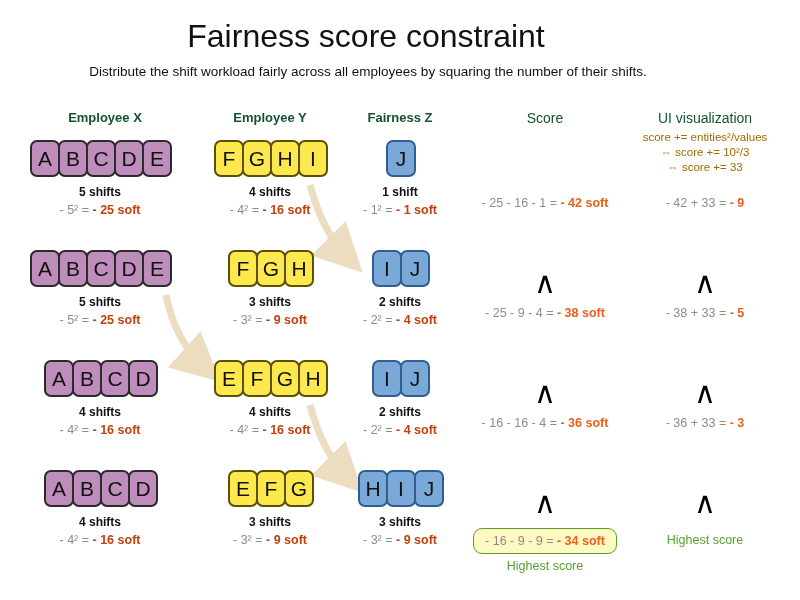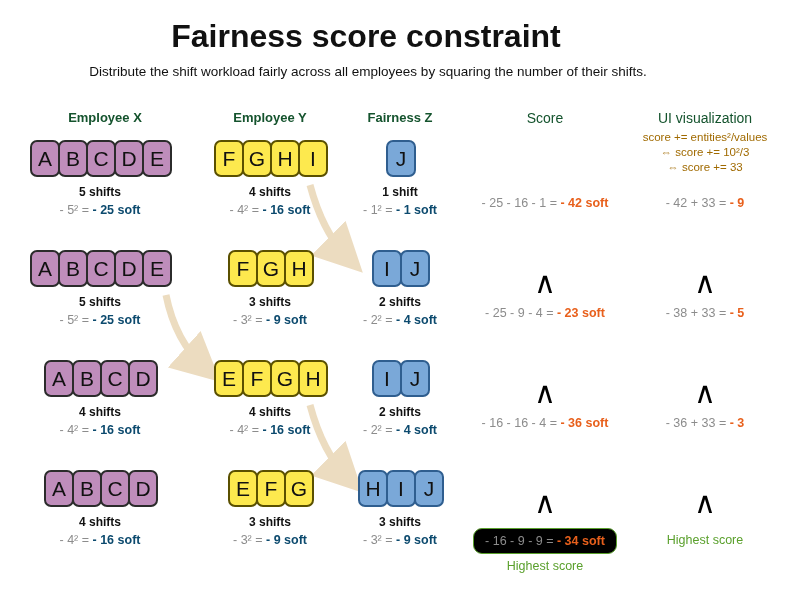--- a/index.html
+++ b/index.html
@@ -8,21 +8,21 @@
     background:#ffffff;
     font-family:"Liberation Sans", sans-serif;
     color:#000;
     position:relative;
     overflow:hidden;
   }
 
   
   #title {
     position:absolute; top:18px; left:0; width:732px;
-    text-align:center; font-size:32px; font-weight:700; color:#111;
+    text-align:center; font-size:32px; font-weight:400; color:#111;
   }
   #subtitle {
     position:absolute; top:64px; left:0; width:736px;
     text-align:center; font-size:13.5px; font-weight:400; color:#111;
   }
 
   
   .col-head {
     position:absolute; text-align:center;
     font-size:13px; font-weight:bold; color:#14532d;
@@ -65,21 +65,21 @@
   .box.blue   { background:#7aa8d8; border-color:#2f5e8f; color:#111; }
 
   .shift-count {
     margin-top:8px; text-align:center;
     font-size:12px; font-weight:bold; color:#111;
   }
   .soft-line {
     margin-top:4px; text-align:center;
     font-size:12.5px; color:#8c8c8c; white-space:nowrap;
   }
-  .soft-line .hl { color:#0c4a6e; font-weight:bold; }
+  .soft-line .hl { color:#c2410c; font-weight:bold; }
 
   
   .colX { left:0px;   width:200px; }
   .colY { left:195px; width:150px; }
   .colZ { left:340px; width:120px; }
   .colX .boxes, .colY .boxes, .colZ .boxes { justify-content:center; }
 
   
   .score-cell {
     position:absolute; text-align:center;
@@ -94,21 +94,21 @@
     font-size:30px; line-height:30px; color:#000;
   }
   .ca-score { left:455px; width:180px; }
   .ca-ui    { left:625px; width:160px; }
 
   .best-box {
     display:inline-block;
     border:1.6px solid #5aa02c;
     border-radius:9px;
     padding:5px 11px;
-    background:#000000;
+    background:#fef9c3;
   }
   .best-label {
     margin-top:5px; text-align:center;
     font-size:12.5px; color:#5aa02c;
   }
 
   #arrows { position:absolute; left:0; top:0; width:800px; height:600px; pointer-events:none; }
 </style>
 </head>
 <body>
@@ -192,21 +192,21 @@
     </div>
     <div class="group colZ">
       <div class="boxes">
         <div class="box blue">I</div>
         <div class="box blue">J</div>
       </div>
       <div class="shift-count">2 shifts</div>
       <div class="soft-line"><span>- 2² = </span><span class="hl">- 4 soft</span></div>
     </div>
     <div class="caret ca-score" style="top: 18px;">∧</div>
-    <div class="score-cell sc-score" style="top: 56px;"><span><span>- 25 - 9 - 4 = </span><span class="hl">- 23 soft</span></span></div>
+    <div class="score-cell sc-score" style="top: 56px;"><span><span>- 25 - 9 - 4 = </span><span class="hl">- 38 soft</span></span></div>
     <div class="caret ca-ui" style="top: 18px;">∧</div>
     <div class="score-cell sc-ui" style="top: 56px;"><span><span>- 38 + 33 = </span><span class="hl">- 5</span></span></div>
   </div>
 <div class="row" id="row2">
     <div class="group colX">
       <div class="boxes">
         <div class="box purple">A</div>
         <div class="box purple">B</div>
         <div class="box purple">C</div>
         <div class="box purple">D</div>

